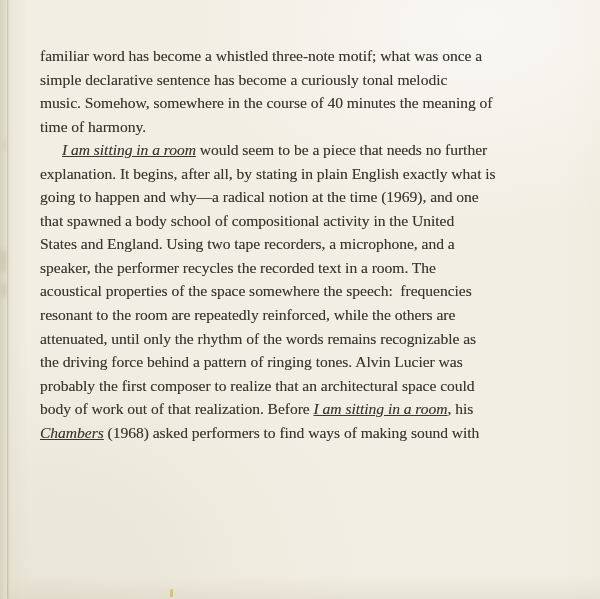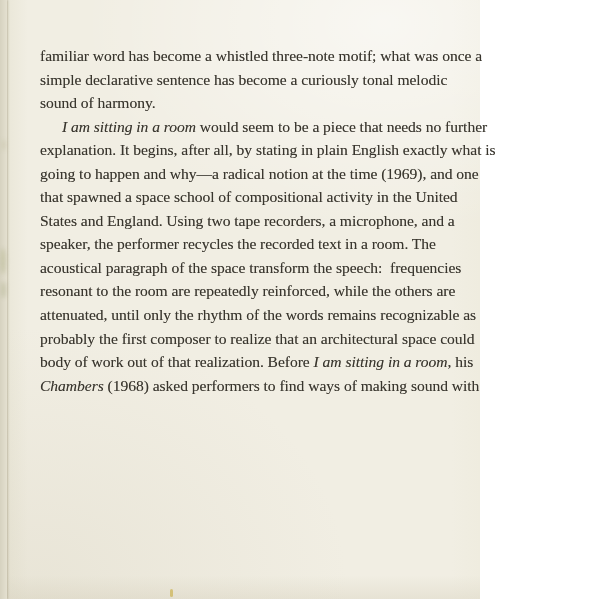--- a/index.html
+++ b/index.html
@@ -6,21 +6,21 @@
     margin: 0;
     padding: 0;
     width: 600px;
     height: 599px;
     overflow: hidden;
     font-family: "Liberation Serif", "DejaVu Serif", serif;
   }
   .page {
     position: absolute;
     inset: 0;
-    width: 480px;
+    width: 600px;
     height: 599px;
     background:
       radial-gradient(ellipse 430px 300px at 80% 4%, rgba(255,255,255,0.55), rgba(255,255,255,0) 70%),
       radial-gradient(ellipse 500px 420px at 8% 98%, rgba(203,196,172,0.22), rgba(203,196,172,0) 62%),
       linear-gradient(180deg, rgba(233,229,216,0.0) 96%, rgba(222,217,200,0.55) 100%),
       linear-gradient(90deg, #e0dcca 0px, #ebe8da 10px, #f1eee3 28px, #f1eee3 94%, #efecdf 100%);
   }
   .edge-left {
     position: absolute;
     left: 0; top: 0; bottom: 0;
@@ -51,45 +51,47 @@
     width: 522px;
     color: #39362e;
     font-size: 15.6px;
     line-height: 23.55px;
     letter-spacing: -0.05px;
     text-shadow: 0 0 0.6px rgba(57,54,46,0.45);
   }
   .paragraph { margin: 0; padding: 0; }
   .line { white-space: pre; }
   .indent .line:first-child { text-indent: 22px; }
-  .it { font-style: italic; }
+  .it { font-style: italic; text-decoration: underline; }
 </style>
 </head>
 <body>
 
 <div class="page">
   <div class="edge-left"></div>
   <div class="smudge smudge-a"></div>
   <div class="smudge smudge-b"></div>
   <div class="smudge smudge-c"></div>
   <div class="speck"></div>
   <div class="text-block">
       <div class="paragraph">
         <div class="line"><span>familiar word has become a whistled three-note motif; what was once a</span></div>
         <div class="line"><span>simple declarative sentence has become a curiously tonal melodic</span></div>
-        <div class="line"><span>sound of harmony.</span></div>
+        <div class="line"><span>music. Somehow, somewhere in the course of 40 minutes the meaning of</span></div>
+        <div class="line"><span>time of harmony.</span></div>
       </div>
       <div class="paragraph indent">
         <div class="line"><span class="it">I am sitting in a room</span><span> would seem to be a piece that needs no further</span></div>
         <div class="line"><span>explanation. It begins, after all, by stating in plain English exactly what is</span></div>
         <div class="line"><span>going to happen and why—a radical notion at the time (1969), and one</span></div>
-        <div class="line"><span>that spawned a space school of compositional activity in the United</span></div>
+        <div class="line"><span>that spawned a body school of compositional activity in the United</span></div>
         <div class="line"><span>States and England. Using two tape recorders, a microphone, and a</span></div>
         <div class="line"><span>speaker, the performer recycles the recorded text in a room. The</span></div>
-        <div class="line"><span>acoustical paragraph of the space transform the speech:  frequencies</span></div>
+        <div class="line"><span>acoustical properties of the space somewhere the speech:  frequencies</span></div>
         <div class="line"><span>resonant to the room are repeatedly reinforced, while the others are</span></div>
         <div class="line"><span>attenuated, until only the rhythm of the words remains recognizable as</span></div>
+        <div class="line"><span>the driving force behind a pattern of ringing tones. Alvin Lucier was</span></div>
         <div class="line"><span>probably the first composer to realize that an architectural space could</span></div>
         <div class="line"><span>body of work out of that realization. Before </span><span class="it">I am sitting in a room</span><span>, his</span></div>
         <div class="line"><span class="it">Chambers</span><span> (1968) asked performers to find ways of making sound with</span></div>
       </div>
     </div>
 </div>
 
 </body></html>

